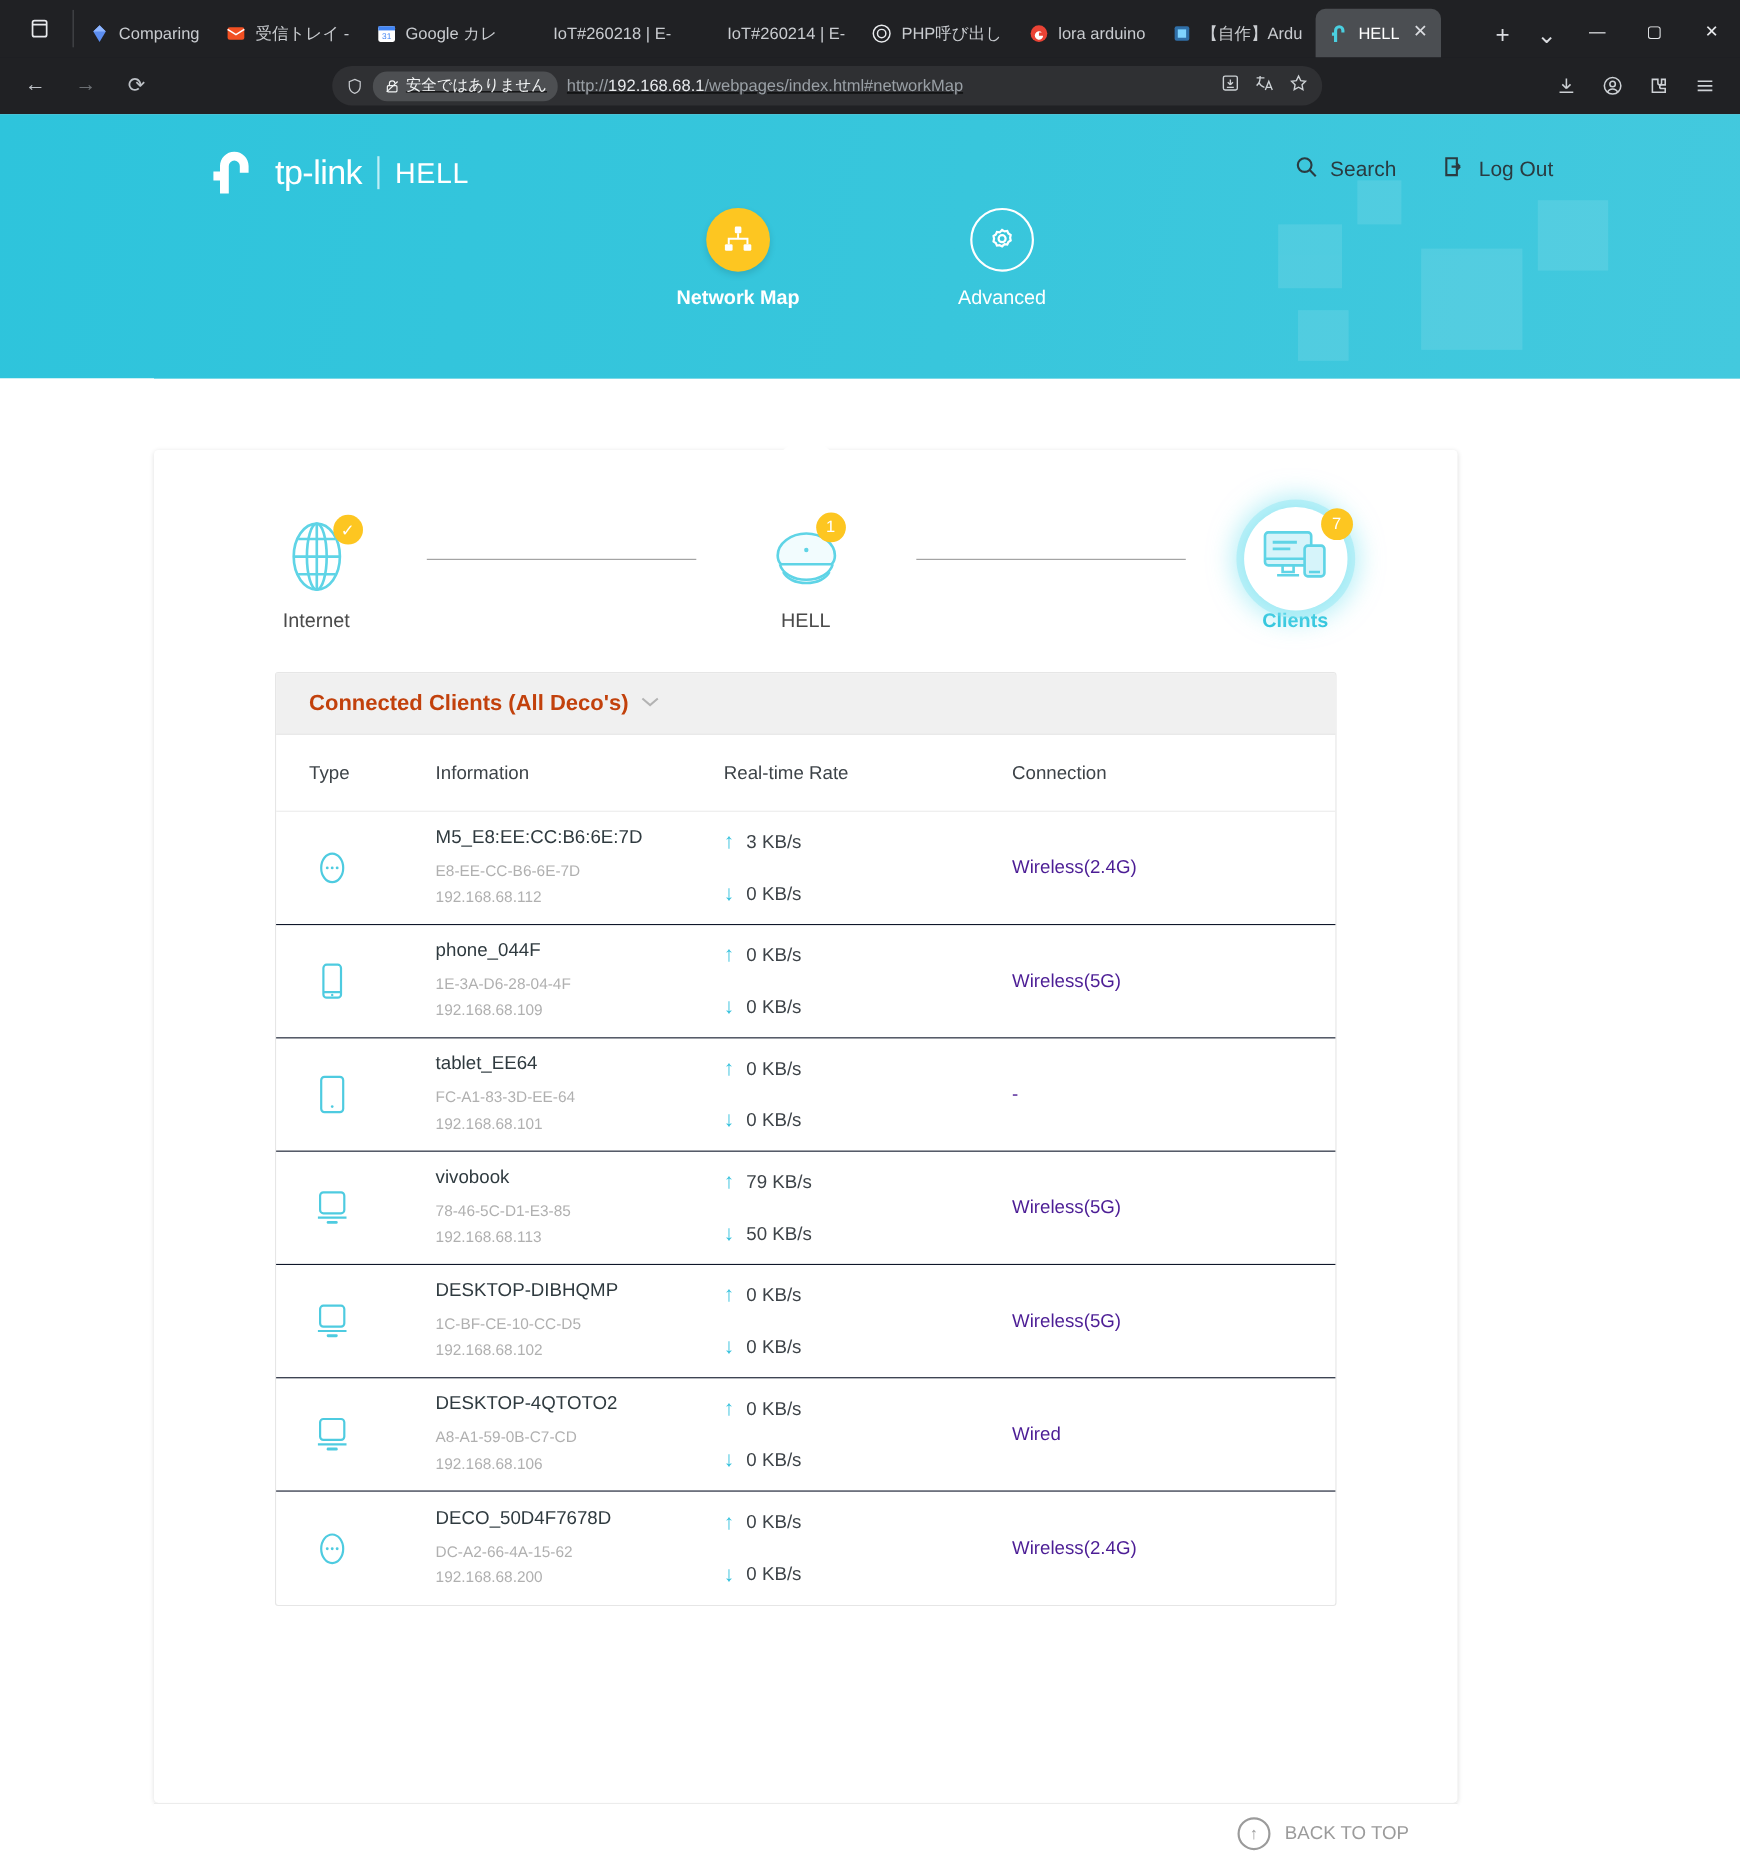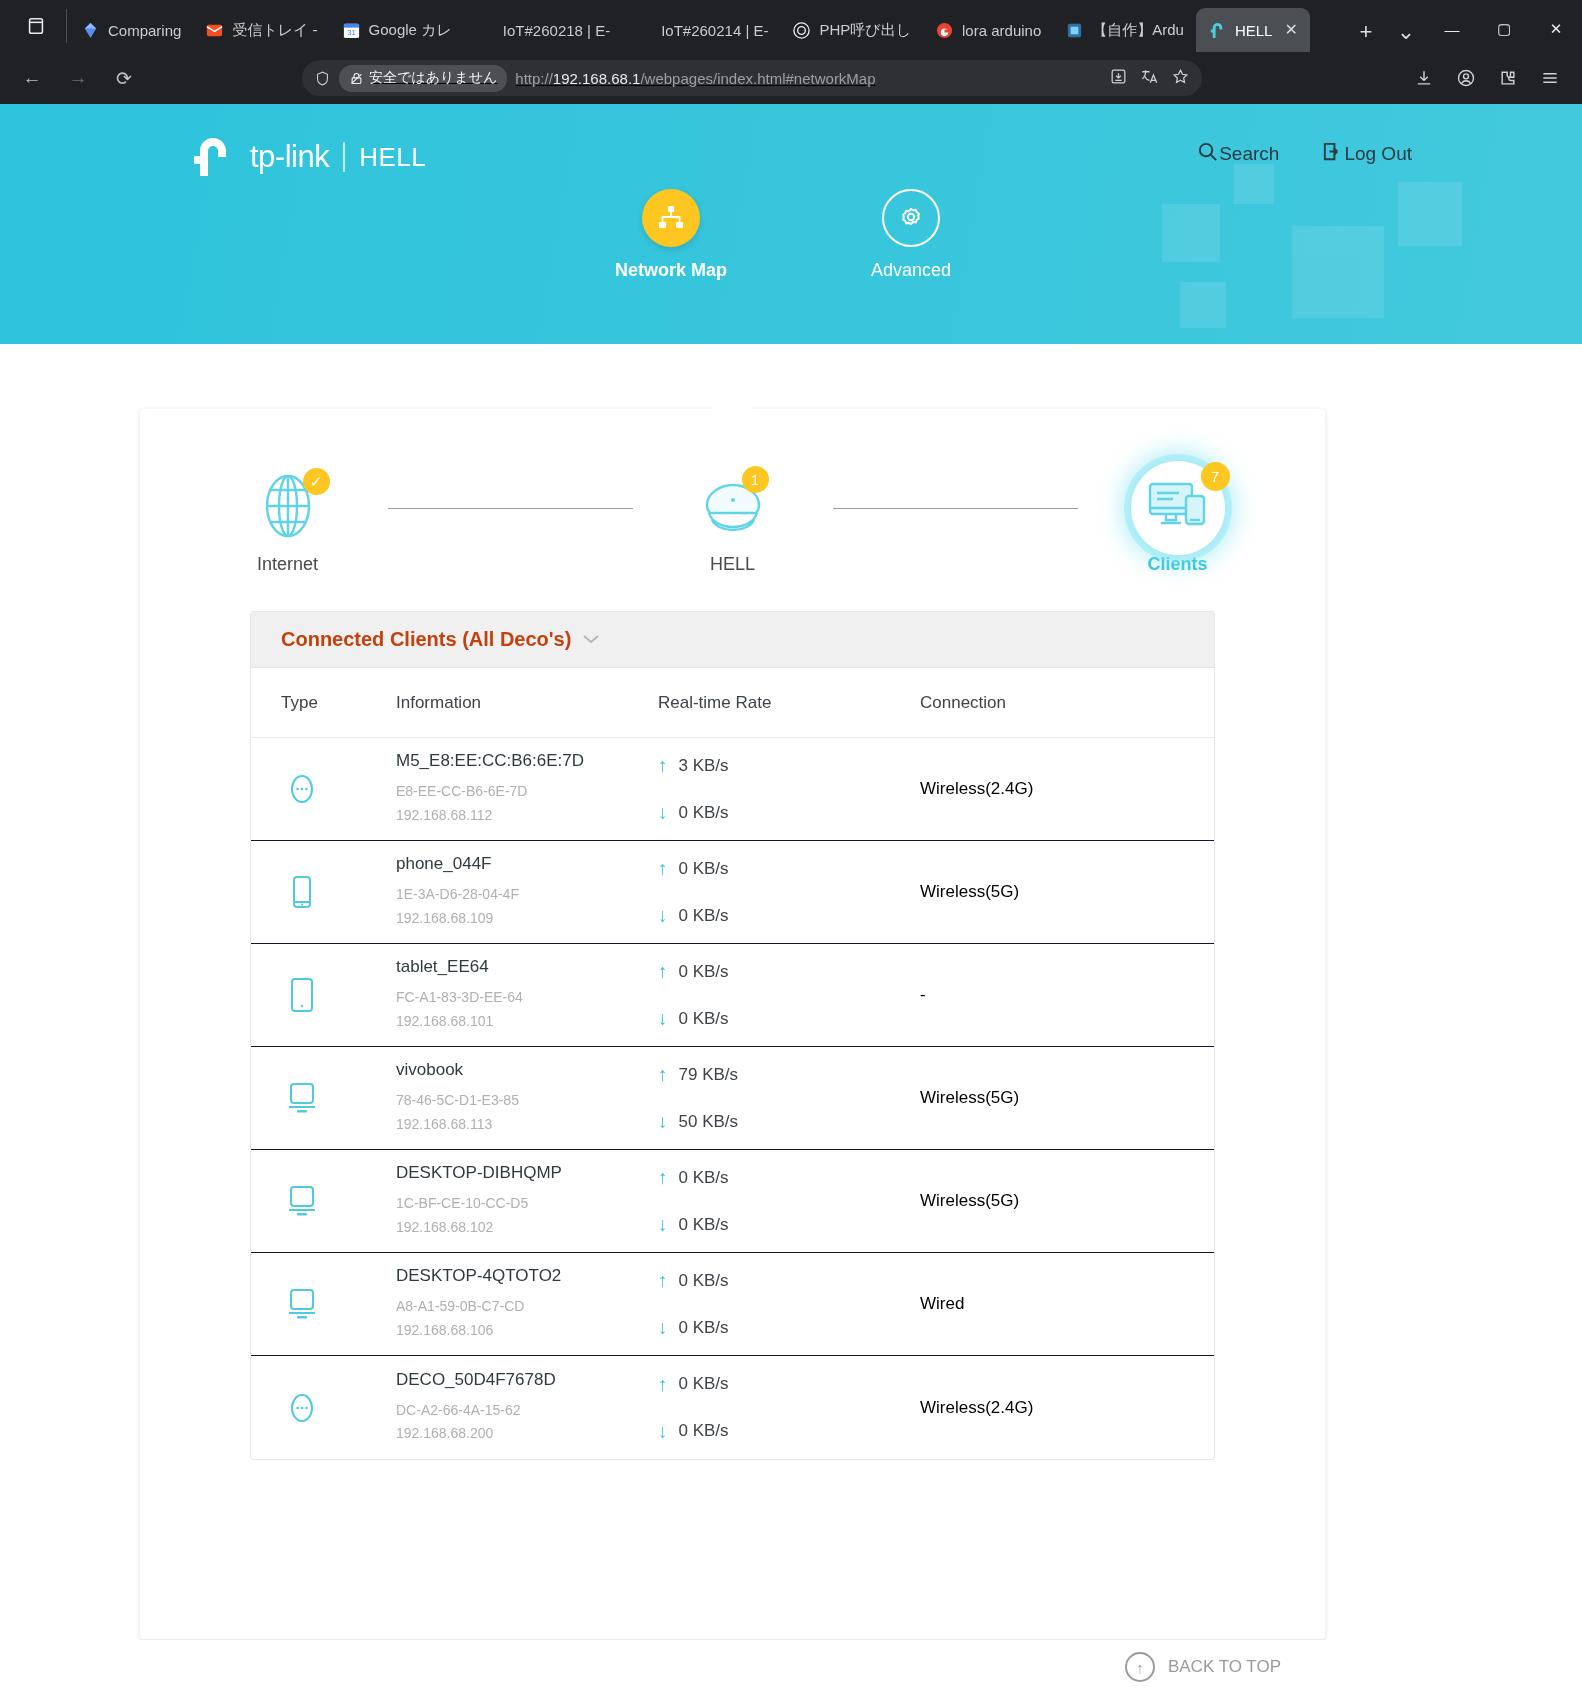--- a/index.html
+++ b/index.html
@@ -95,21 +95,21 @@
   }
   .logo .mark { width: 46px; height: 46px; }
   .logo .tp { font-size: 31px; letter-spacing: -.5px; }
   .logo .bar { width: 2px; height: 30px; background: #bfeef6; }
   .logo .sitename { font-size: 26px; letter-spacing: .5px; }
 
   .hero-actions {
     position: absolute; right: 170px; top: 36px;
     display: flex; gap: 42px; align-items: center; color: #2a3b41;
   }
-  .hero-action { display: flex; align-items: center; font-size: 19px; }
+  .hero-action { display: flex; align-items: center; gap: 10px; font-size: 19px; }
   .hero-action svg { width: 23px; height: 23px; }
 
   .navtabs {
     position: absolute; left: 0; right: 0; top: 85px;
     display: flex; justify-content: center; gap: 90px;
   }
   .navtab { text-align: center; width: 150px; }
   .navtab .circle {
     width: 58px; height: 58px; border-radius: 50%; margin: 0 auto 13px;
     display: flex; align-items: center; justify-content: center;
@@ -183,21 +183,21 @@
   .row:last-child { border-bottom: none; }
   .dev-icon { width: 115px; display: flex; align-items: center; }
   .dev-icon svg { width: 42px; height: 42px; }
   .info { width: 262px; }
   .info .name { font-size: 17px; color: #2f3a3f; margin-bottom: 9px; }
   .info .sub { font-size: 14px; color: #b0b0b0; line-height: 1.65; }
   .rate { width: 262px; }
   .rate div { display: flex; align-items: center; gap: 11px; font-size: 17px; color: #3d4348; }
   .rate div + div { margin-top: 27px; }
   .arrow { color: #37c2dd; font-size: 19px; line-height: 1; }
-  .conn { flex: 1; font-size: 17px; color: #000000; }
+  .conn { flex: 1; font-size: 17px; color: #4c1d95; }
 
   .footer-bar {
     position: absolute; left: 140px; top: 1535px; width: 1185px; height: 55px;
     border-top: 1px solid #ececec; background: #fff;
     display: flex; align-items: center; justify-content: flex-end;
     padding-right: 44px; gap: 12px;
   }
   .backtotop { display: flex; align-items: center; gap: 13px; color: #9b9b9b; font-size: 17px; }
   .backtotop .bt-circle {
     width: 30px; height: 30px; border-radius: 50%; border: 2px solid #9b9b9b;

